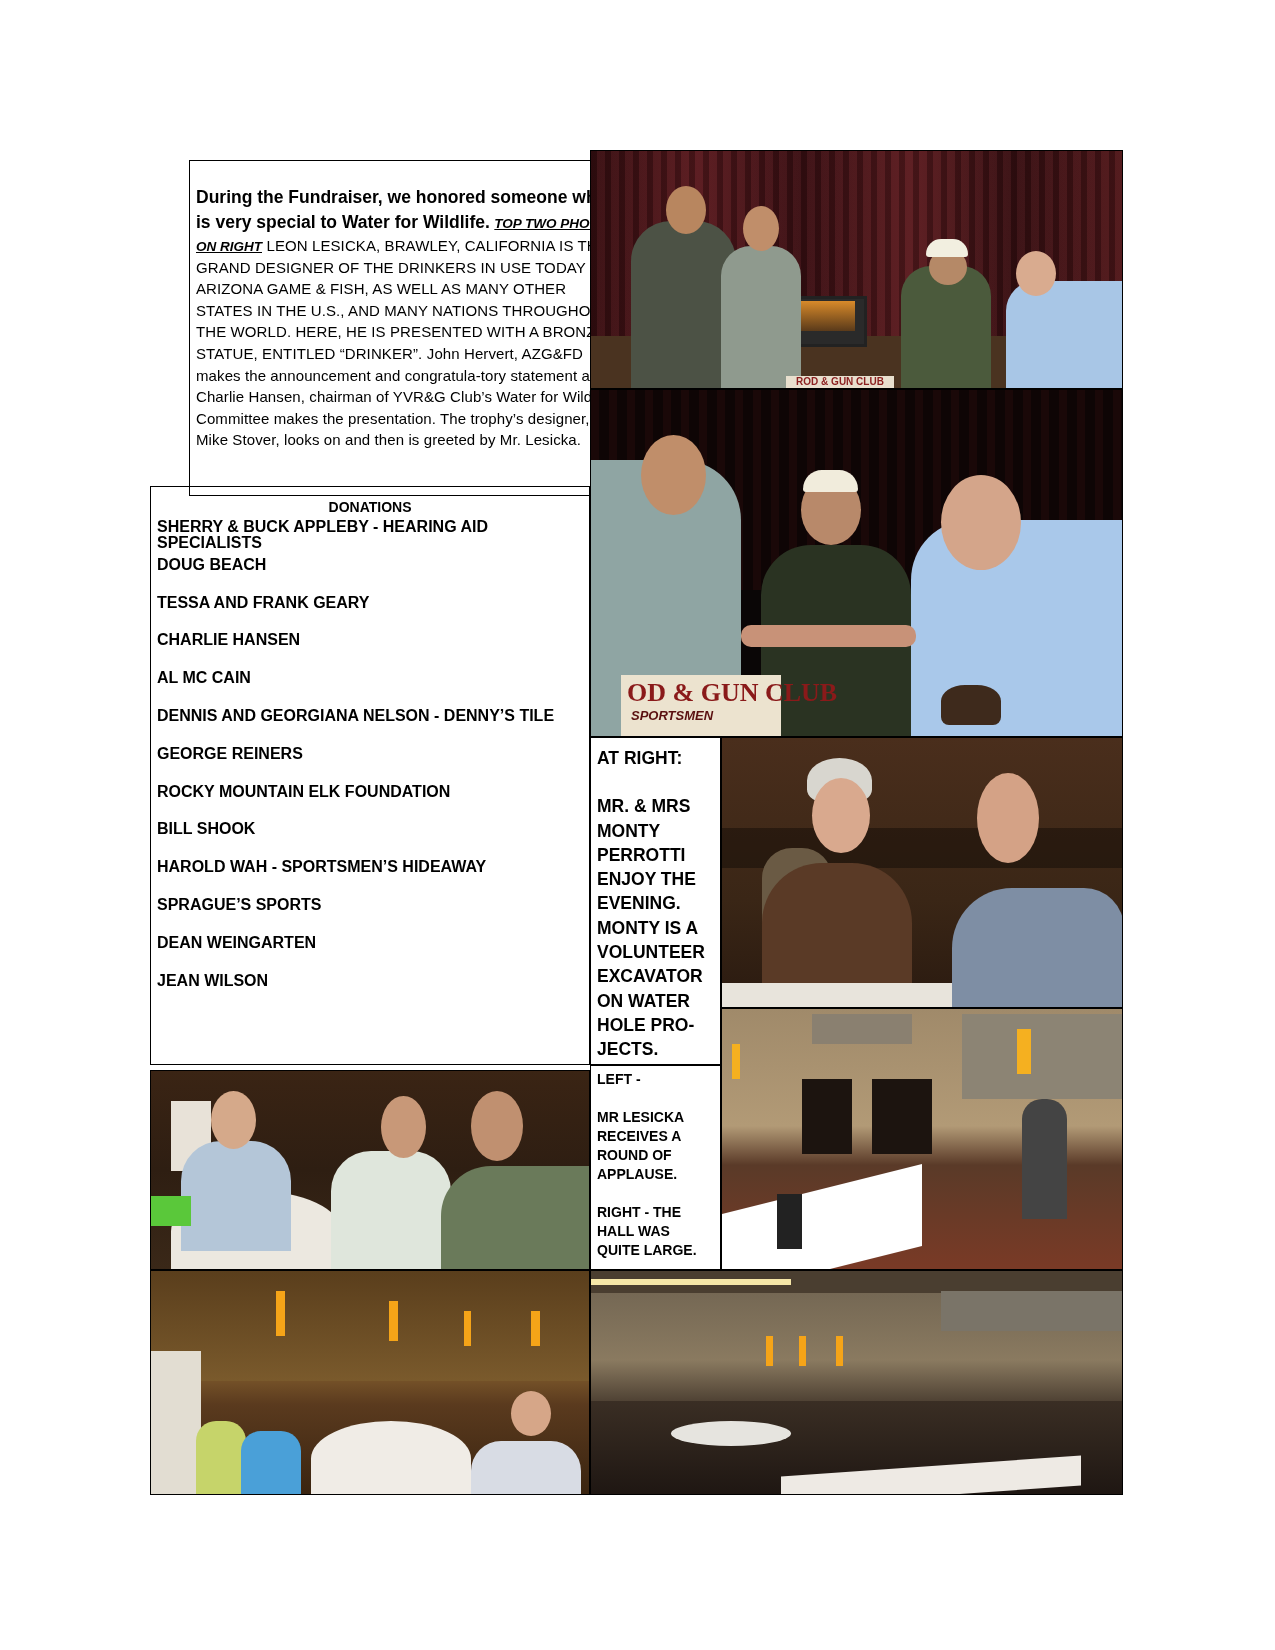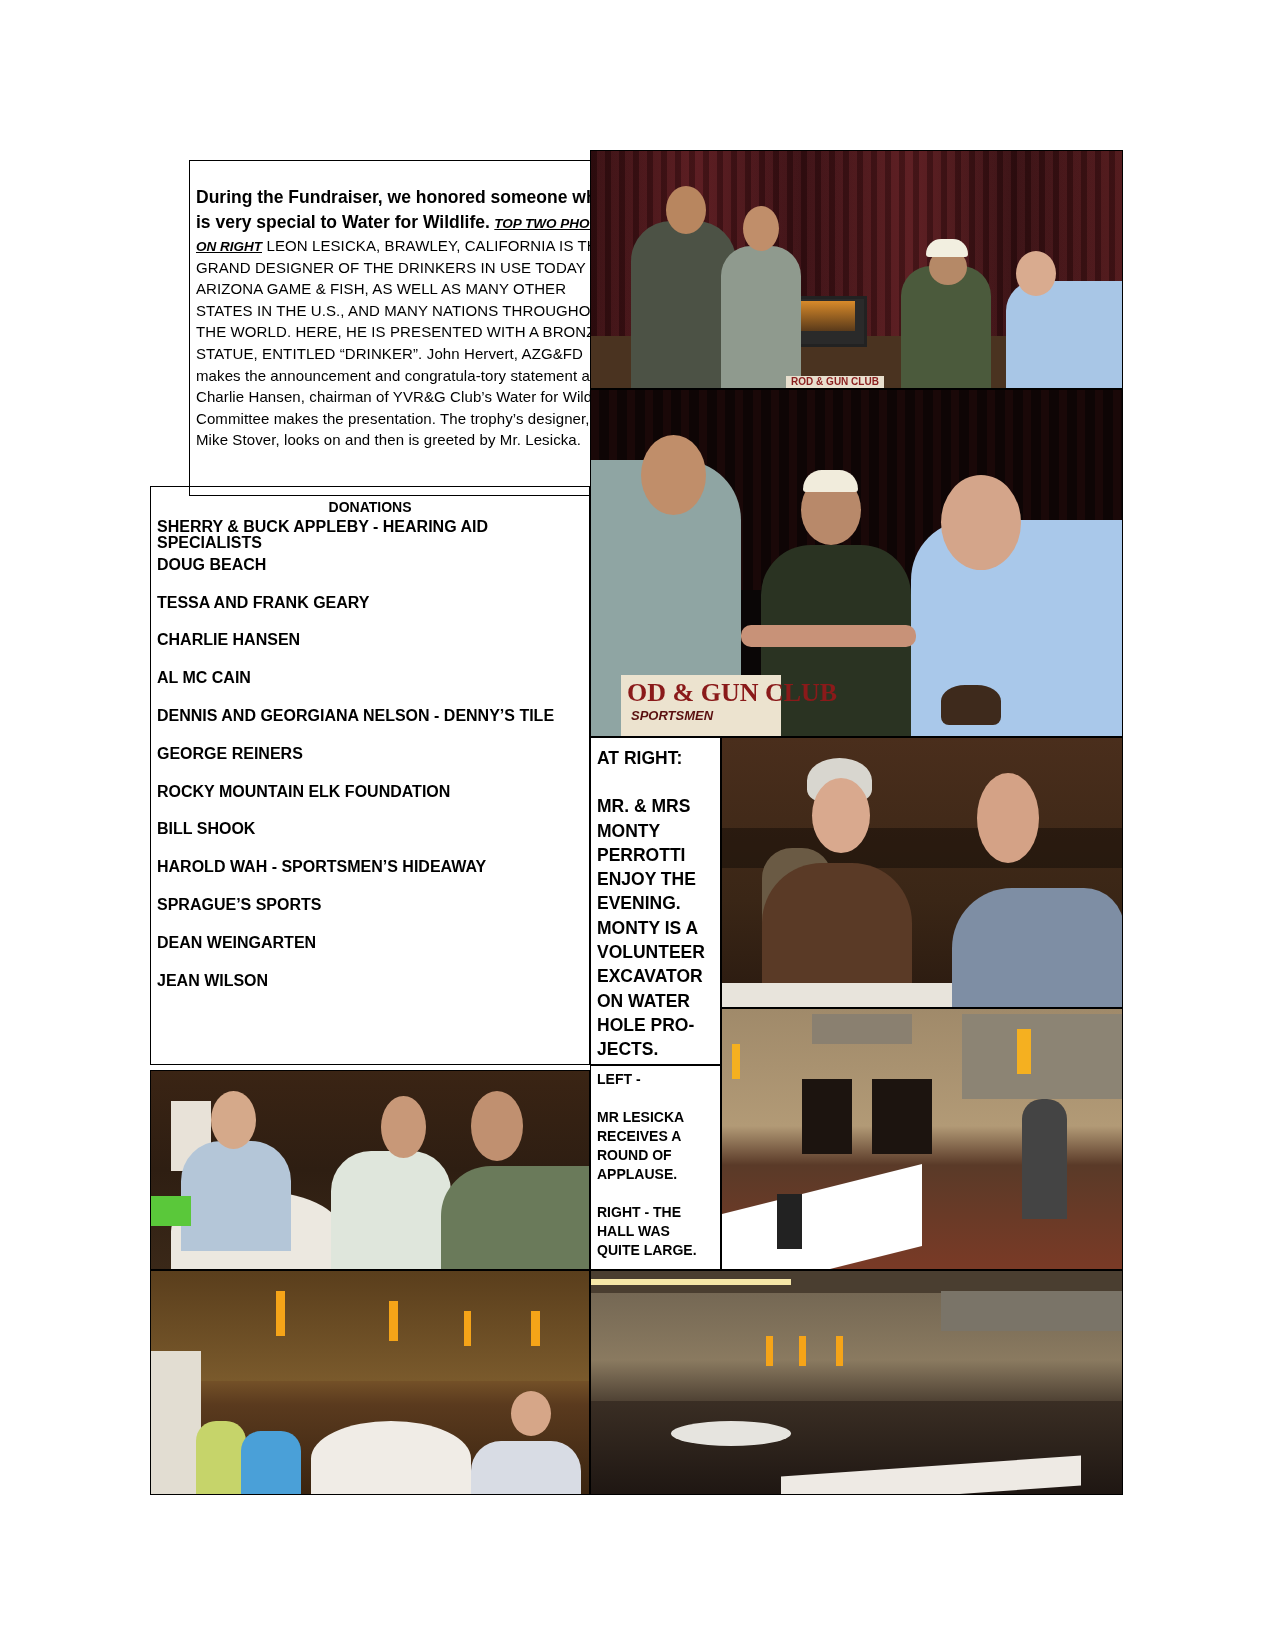--- a/index.html
+++ b/index.html
@@ -54,21 +54,21 @@
   <div class="layer" style="left:206px;top:150px;width:58px;height:30px;background:linear-gradient(#d88a2a,#5a3a1a);"></div>
   <div class="layer" style="left:40px;top:70px;width:105px;height:169px;background:#4c5245;border-radius:40px 40px 0 0;"></div>
   <div class="layer" style="left:75px;top:35px;width:40px;height:48px;background:#b8865f;border-radius:50%;"></div>
   <div class="layer" style="left:130px;top:95px;width:80px;height:144px;background:#8f9a8e;border-radius:30px 30px 0 0;"></div>
   <div class="layer" style="left:152px;top:55px;width:36px;height:45px;background:#c08e6a;border-radius:50%;"></div>
   <div class="layer" style="left:310px;top:115px;width:90px;height:124px;background:#4b5a3c;border-radius:30px 30px 0 0;"></div>
   <div class="layer" style="left:338px;top:98px;width:38px;height:36px;background:#b58967;border-radius:50%;"></div>
   <div class="layer" style="left:335px;top:88px;width:42px;height:18px;background:#f2efe0;border-radius:20px 20px 4px 4px;"></div>
   <div class="layer" style="left:415px;top:130px;width:118px;height:109px;background:#a8c6e6;border-radius:30px 0 0 0;"></div>
   <div class="layer" style="left:425px;top:100px;width:40px;height:45px;background:#d9ab8f;border-radius:50%;"></div>
-  <div class="layer" style="left:195px;top:225px;width:98px;height:14px;background:#e8dfce;color:#8a1f1f;font-size:10px;font-weight:bold;text-align:center;">ROD &amp; GUN CLUB</div>
+  <div class="layer" style="left:195px;top:225px;width:108px;height:14px;background:#e8dfce;color:#8a1f1f;font-size:10px;font-weight:bold;text-align:center;">ROD &amp; GUN CLUB</div>
 </div>
 
 <div class="photo" style="left:590px;top:389px;width:533px;height:348px;background:#0a0606;">
   <div class="layer" style="left:0;top:0;width:100%;height:200px;background:repeating-linear-gradient(90deg,#1a0808 0 8px,#0e0505 8px 18px);"></div>
   <div class="layer" style="left:0;top:70px;width:150px;height:278px;background:#8fa5a3;border-radius:0 60px 0 0;"></div>
   <div class="layer" style="left:50px;top:45px;width:65px;height:80px;background:#c08e6a;border-radius:50%;"></div>
   <div class="layer" style="left:170px;top:155px;width:150px;height:193px;background:#2a3322;border-radius:50px 50px 0 0;"></div>
   <div class="layer" style="left:210px;top:85px;width:60px;height:70px;background:#b8896a;border-radius:50%;"></div>
   <div class="layer" style="left:212px;top:80px;width:55px;height:22px;background:#f1ecdc;border-radius:25px 25px 4px 4px;"></div>
   <div class="layer" style="left:320px;top:130px;width:213px;height:218px;background:#a9c8ea;border-radius:60px 0 0 0;"></div>

